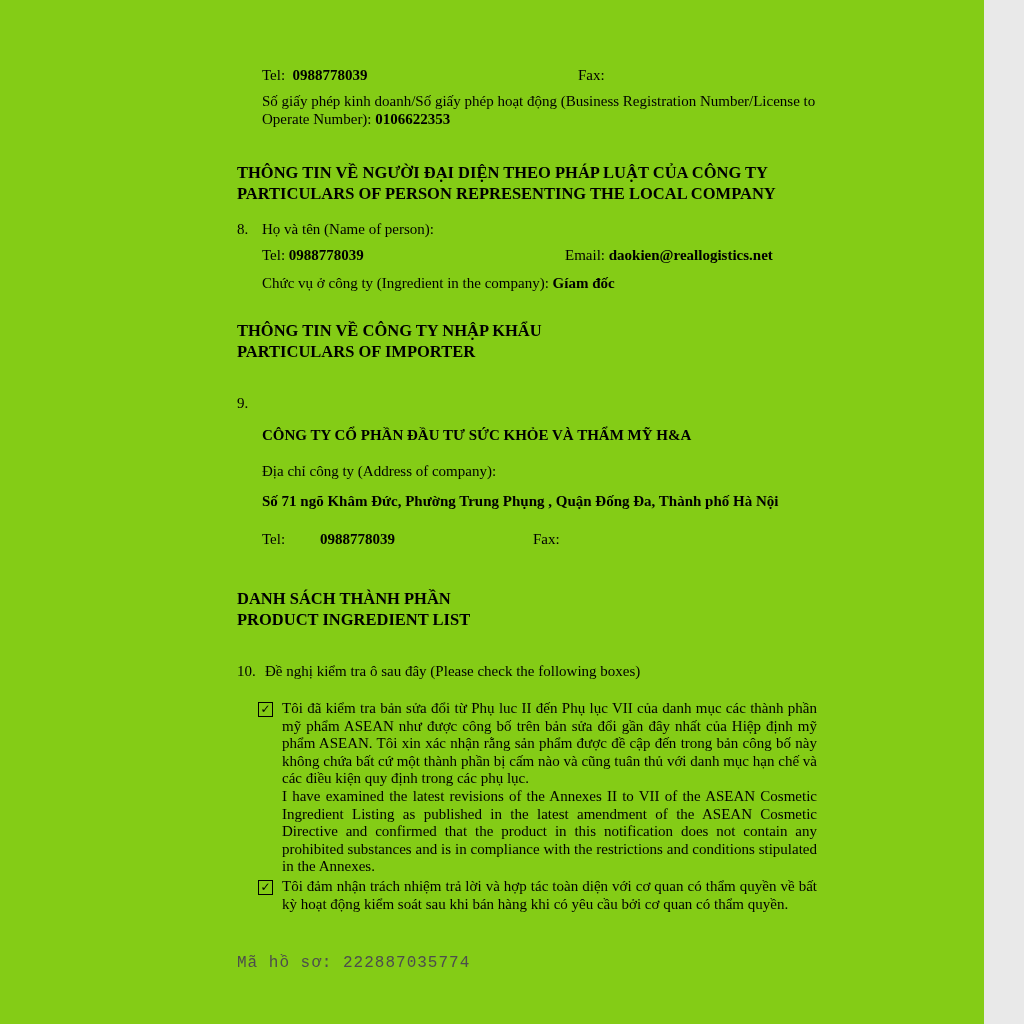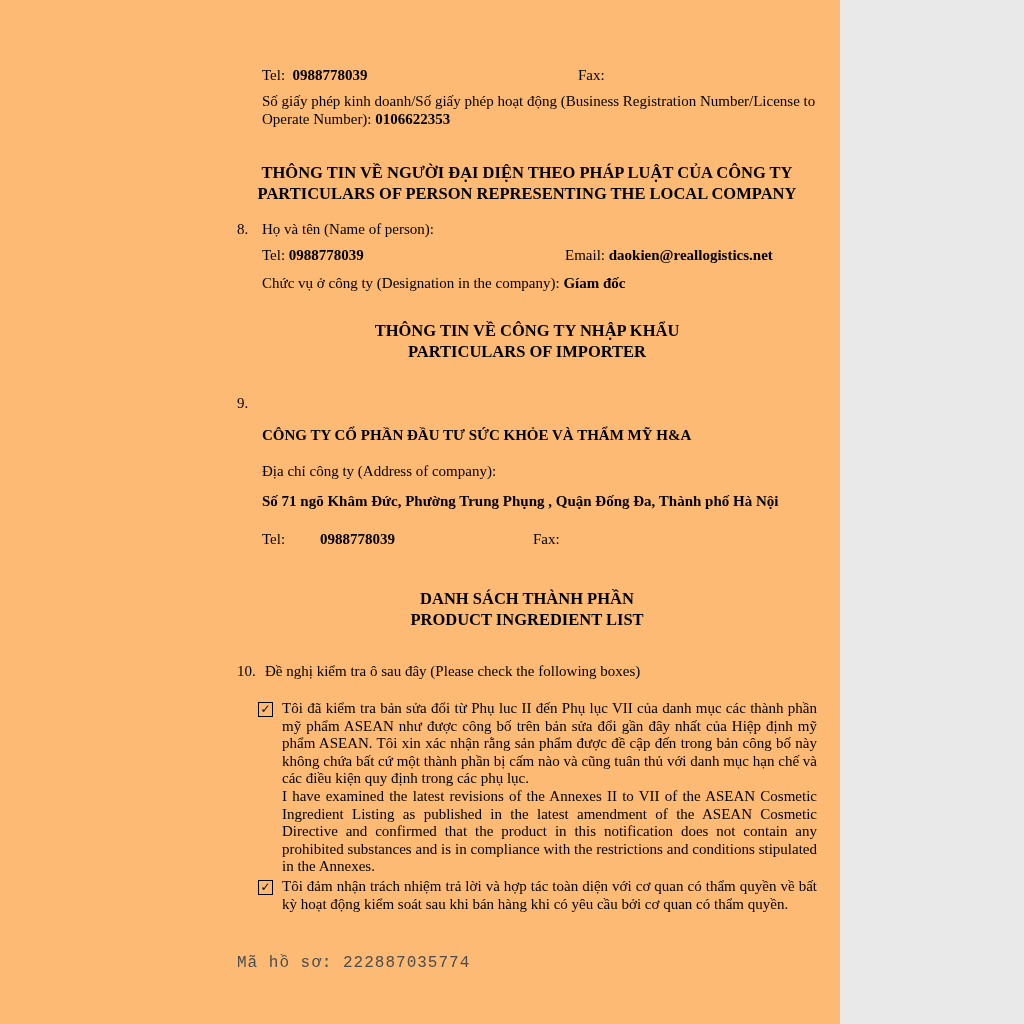--- a/index.html
+++ b/index.html
@@ -1,39 +1,39 @@
 <!DOCTYPE html>
 <html><head>
 <meta charset="utf-8">
 <style>
   html,body { margin:0; padding:0; }
   body { background:#e9e9e9; }
   .page {
     position:relative;
-    width:840px; height:1024px;
-    background:#fdba74;
+    width:984px; height:1024px;
+    background:#84cc16;
     font-family:"Liberation Serif","DejaVu Serif",serif;
     font-size:15px; color:#000;
     overflow:hidden;
     box-sizing:border-box;
   }
   .content {
     position:relative;
     margin-left:237px;
     width:580px;
     padding-top:66px;
     box-sizing:border-box;
   }
   .line { position:relative; line-height:18px; }
   .indent { margin-left:25px; }
   b, .bold { font-weight:bold; }
   .abs { position:absolute; top:0; }
   .para { line-height:18px; margin-left:25px; }
   .section-title {
-    text-align:center; font-weight:bold;
+    text-align:left; font-weight:bold;
     font-size:16.5px; line-height:21px;
   }
   .item-row { display:flex; line-height:18px; }
   .item-num { flex:0 0 25px; }
   .cb-block { display:flex; margin-left:21px; margin-right:0; }
   .cb-box {
     flex:0 0 13px; height:13px; margin-top:2px;
     border:1.5px solid #000;
     display:flex; align-items:center; justify-content:center;
     font-size:12px; line-height:13px; font-weight:bold;
@@ -86,21 +86,21 @@
       <span class="item-num">8.</span>
       <span>Họ và tên (Name of person):</span>
     </div>
 
 
     <div class="line sp-8">
       <span class="indent"><span>Tel:</span> <b>0988778039</b></span>
       <span class="abs" style="left:328px;"><span>Email:</span> <b>daokien@reallogistics.net</b></span>
     </div>
 
-    <div class="line indent sp-10"><span>Chức vụ ở công ty (Designation in the company): </span><b>Gíam đốc</b></div>
+    <div class="line indent sp-10"><span>Chức vụ ở công ty (Ingredient in the company): </span><b>Gíam đốc</b></div>
 
     <div class="section-title sp-28">
       <div>THÔNG TIN VỀ CÔNG TY NHẬP KHẨU</div>
       <div>PARTICULARS OF IMPORTER</div>
     </div>
 
     <div class="item-row sp-32">
       <span class="item-num">9.</span>
     </div>
 

